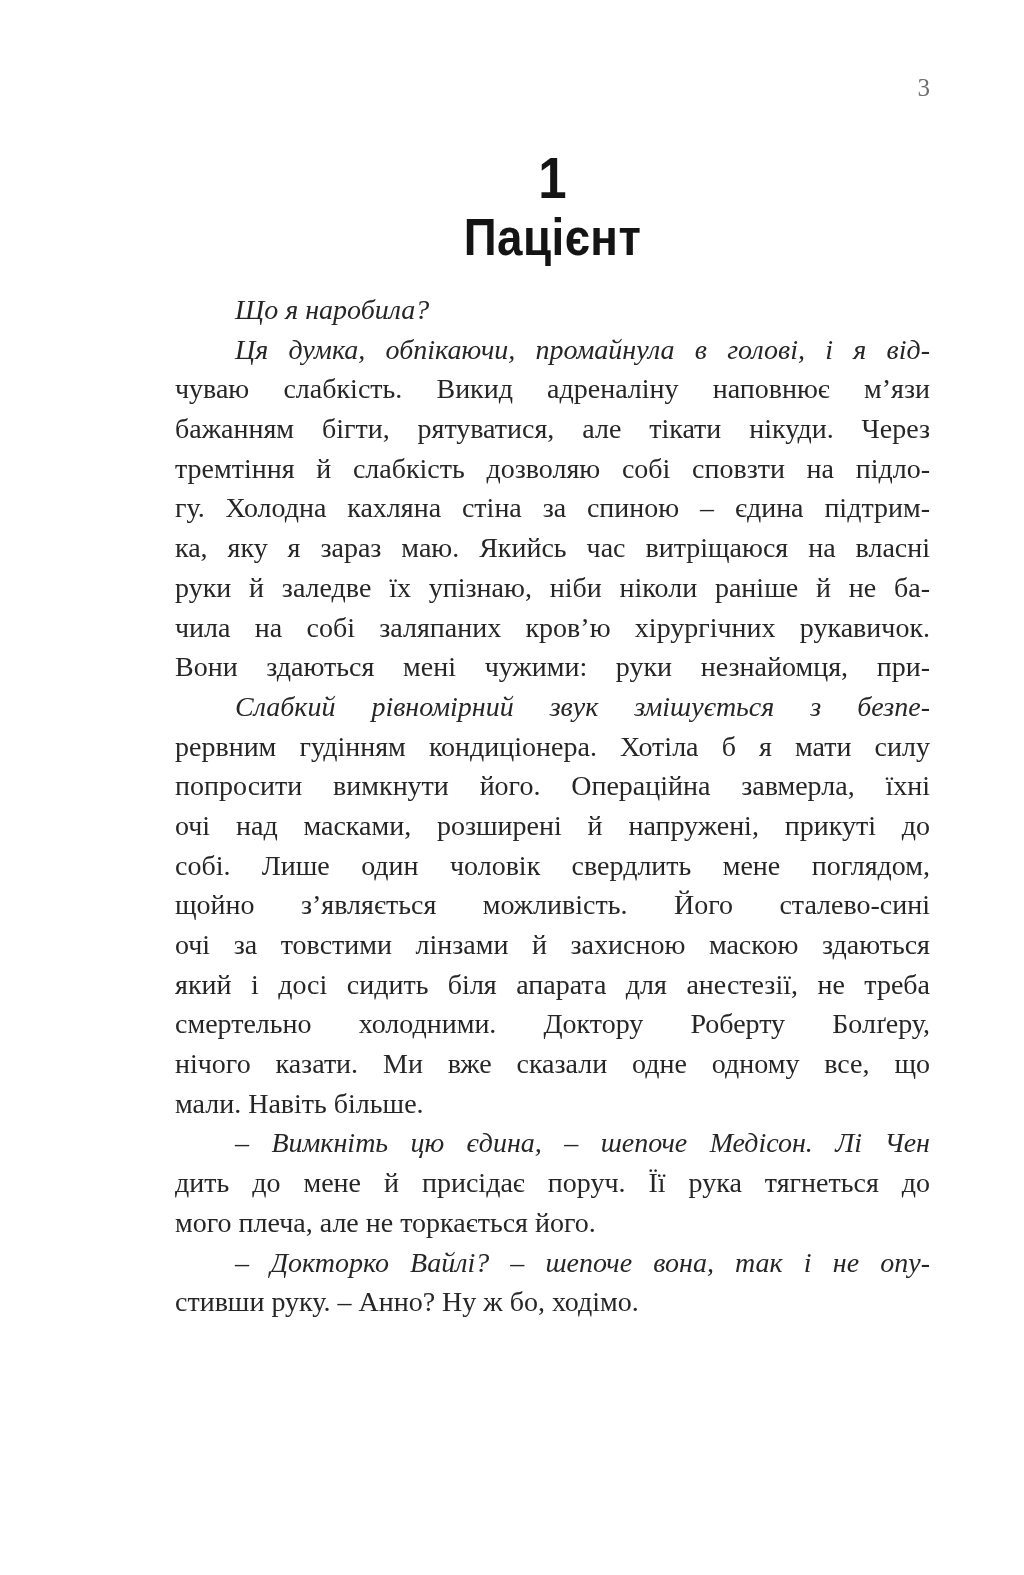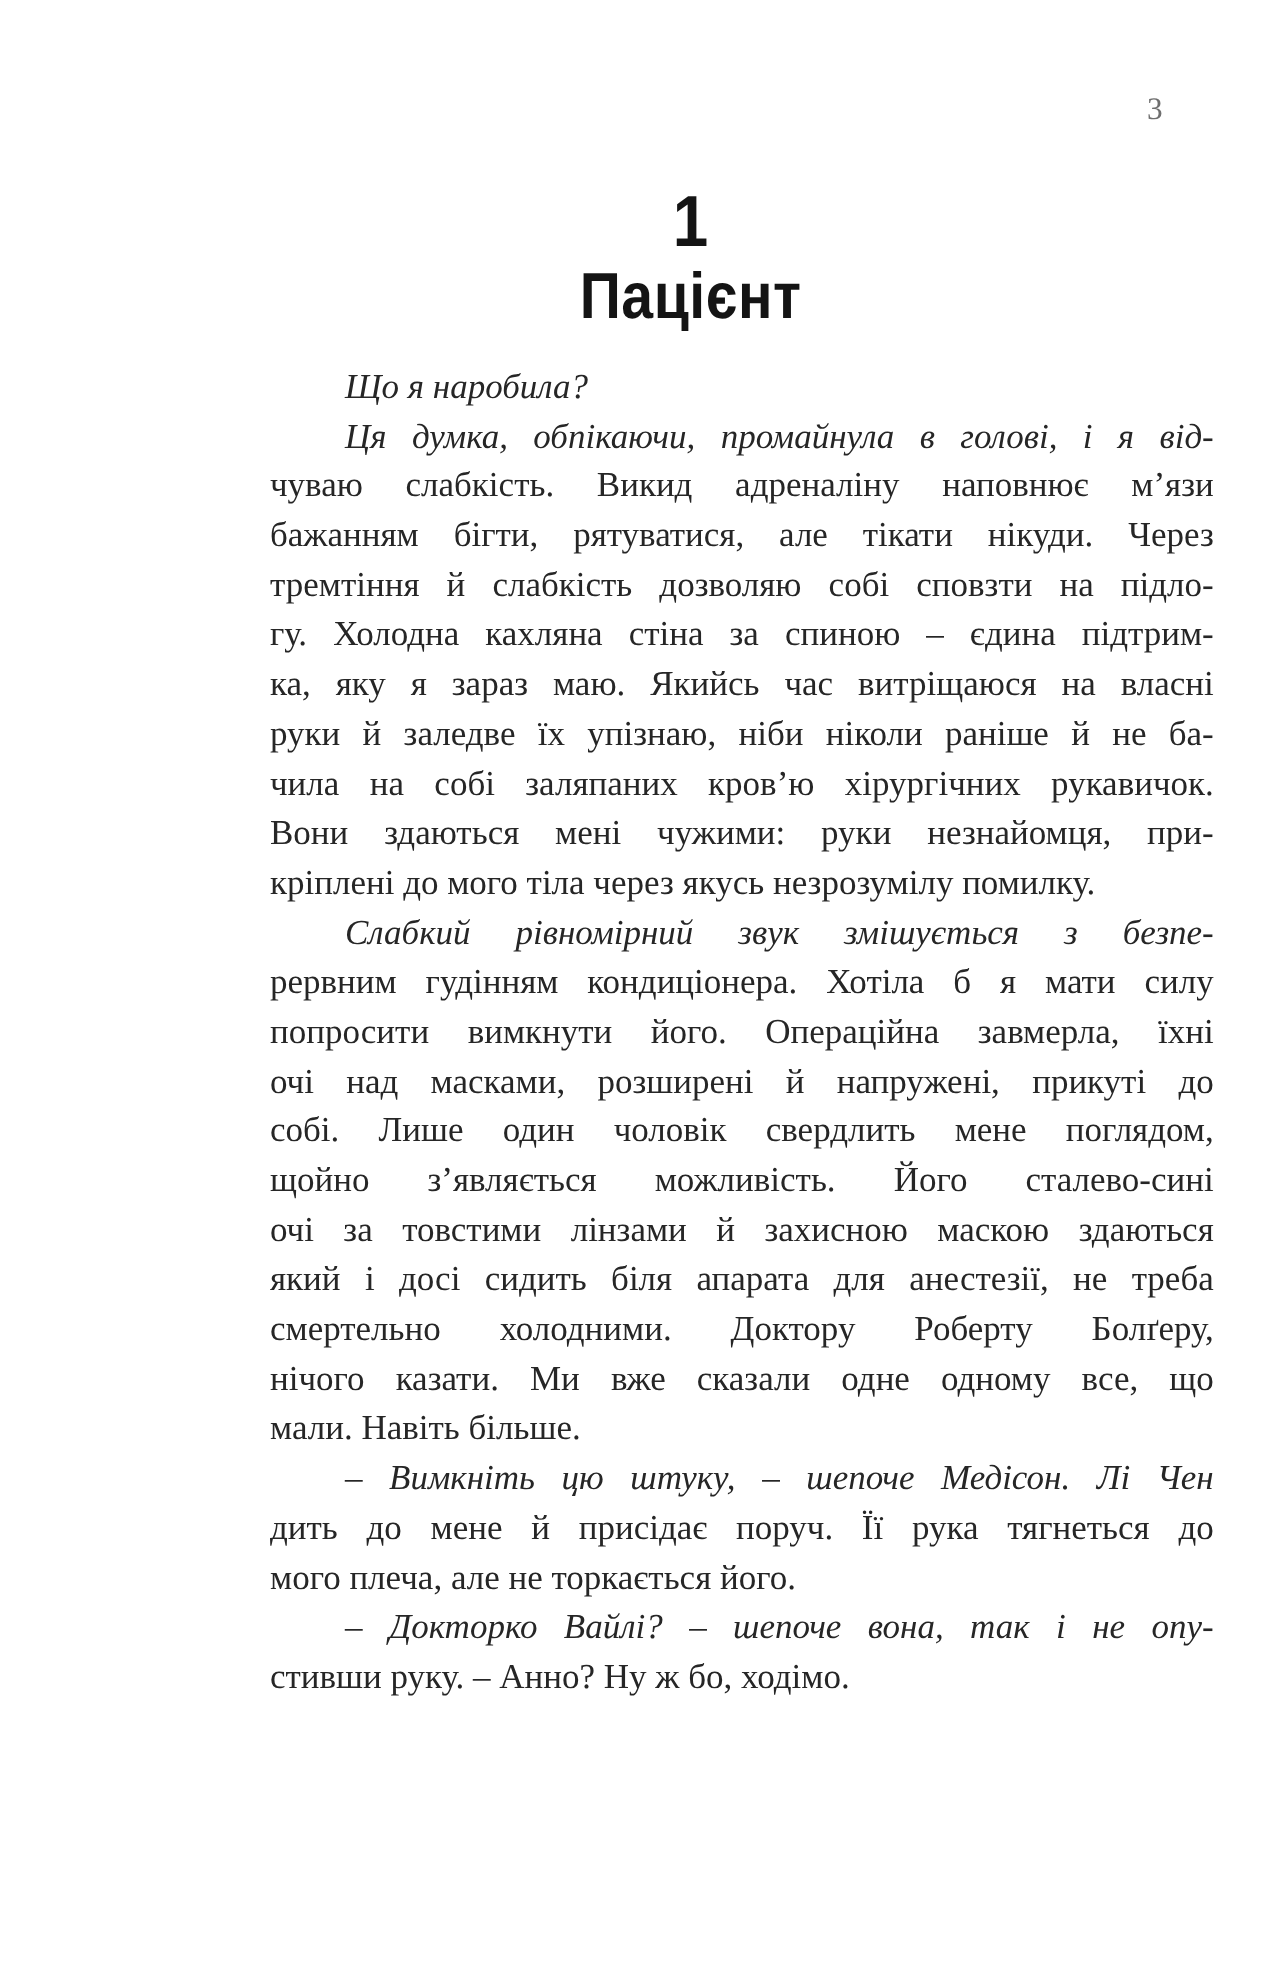--- a/index.html
+++ b/index.html
@@ -55,21 +55,20 @@
   }
   .body-text {
     position: absolute;
     top: 290px;
     left: 175px;
     width: 755px;
     font-family: "Liberation Serif", serif;
     font-size: 28px;
     line-height: 39.7px;
     color: #262626;
-    margin-left: 41px;
   }
   .line {
     height: 39.7px;
     overflow: hidden;
     text-align: justify;
     text-align-last: justify;
   }
   .line.end {
     text-align-last: left;
   }
@@ -96,32 +95,31 @@
     <div class="line indent italic end">Що я наробила?</div>
     <div class="line indent">Ця думка, обпікаючи, промайнула в голові, і я від-</div>
     <div class="line">чуваю слабкість. Викид адреналіну наповнює м’язи</div>
     <div class="line">бажанням бігти, рятуватися, але тікати нікуди. Через</div>
     <div class="line">тремтіння й слабкість дозволяю собі сповзти на підло-</div>
     <div class="line">гу. Холодна кахляна стіна за спиною – єдина підтрим-</div>
     <div class="line">ка, яку я зараз маю. Якийсь час витріщаюся на власні</div>
     <div class="line">руки й заледве їх упізнаю, ніби ніколи раніше й не ба-</div>
     <div class="line">чила на собі заляпаних кров’ю хірургічних рукавичок.</div>
     <div class="line">Вони здаються мені чужими: руки незнайомця, при-</div>
-    <div class="line end">кріплені до мого тіла через якусь незрозумілу помилку.</div>
     <div class="line indent">Слабкий рівномірний звук змішується з безпе-</div>
     <div class="line">рервним гудінням кондиціонера. Хотіла б я мати силу</div>
     <div class="line">попросити вимкнути його. Операційна завмерла, їхні</div>
     <div class="line">очі над масками, розширені й напружені, прикуті до</div>
     <div class="line">собі. Лише один чоловік свердлить мене поглядом,</div>
     <div class="line">щойно з’являється можливість. Його сталево-сині</div>
     <div class="line">очі за товстими лінзами й захисною маскою здаються</div>
     <div class="line">який і досі сидить біля апарата для анестезії, не треба</div>
     <div class="line">смертельно холодними. Доктору Роберту Болґеру,</div>
     <div class="line">нічого казати. Ми вже сказали одне одному все, що</div>
     <div class="line end">мали. Навіть більше.</div>
-    <div class="line indent">– Вимкніть цю штуку, – шепоче Медісон. Лі Чен</div>
+    <div class="line indent">– Вимкніть цю єдина, – шепоче Медісон. Лі Чен</div>
     <div class="line">дить до мене й присідає поруч. Її рука тягнеться до</div>
     <div class="line end">мого плеча, але не торкається його.</div>
     <div class="line indent">– Докторко Вайлі? – шепоче вона, так і не опу-</div>
     <div class="line end">стивши руку. – Анно? Ну ж бо, ходімо.</div>
   </div>
 
 </div>
 
 </body></html>

